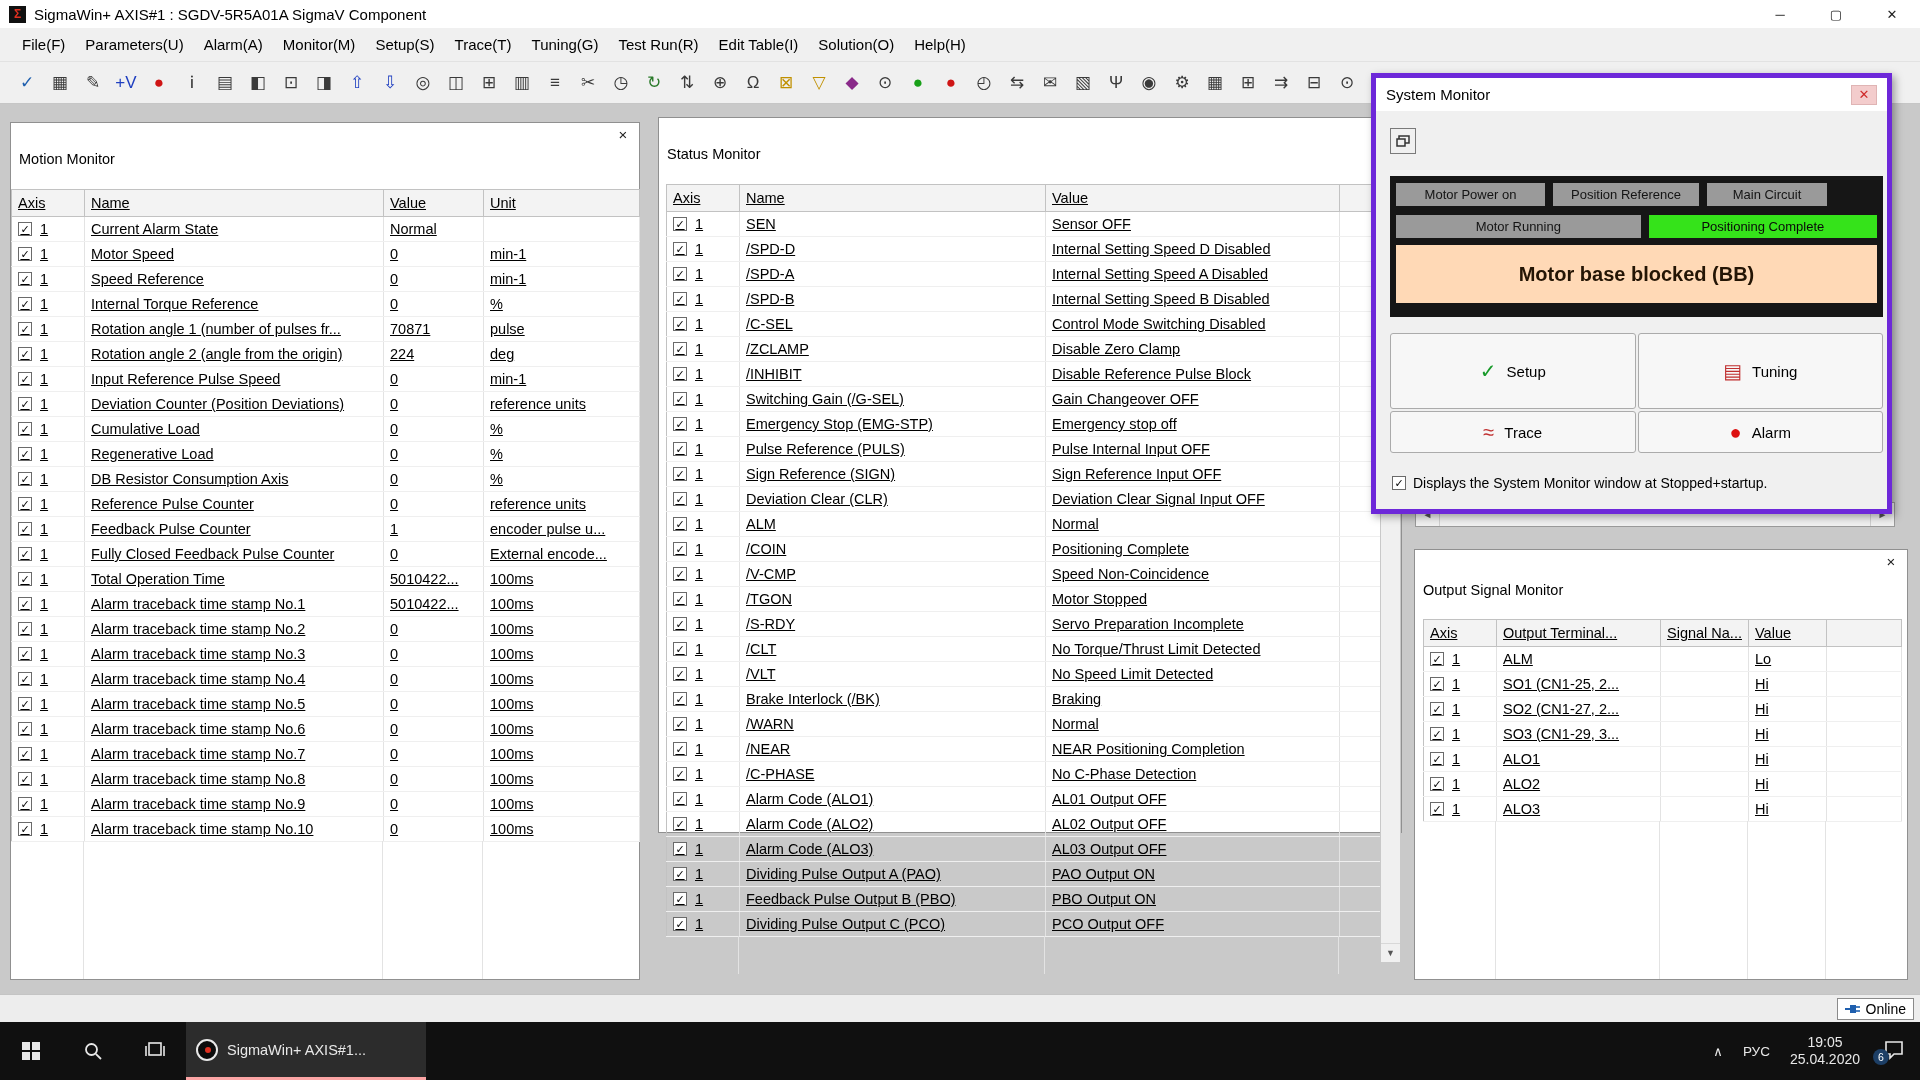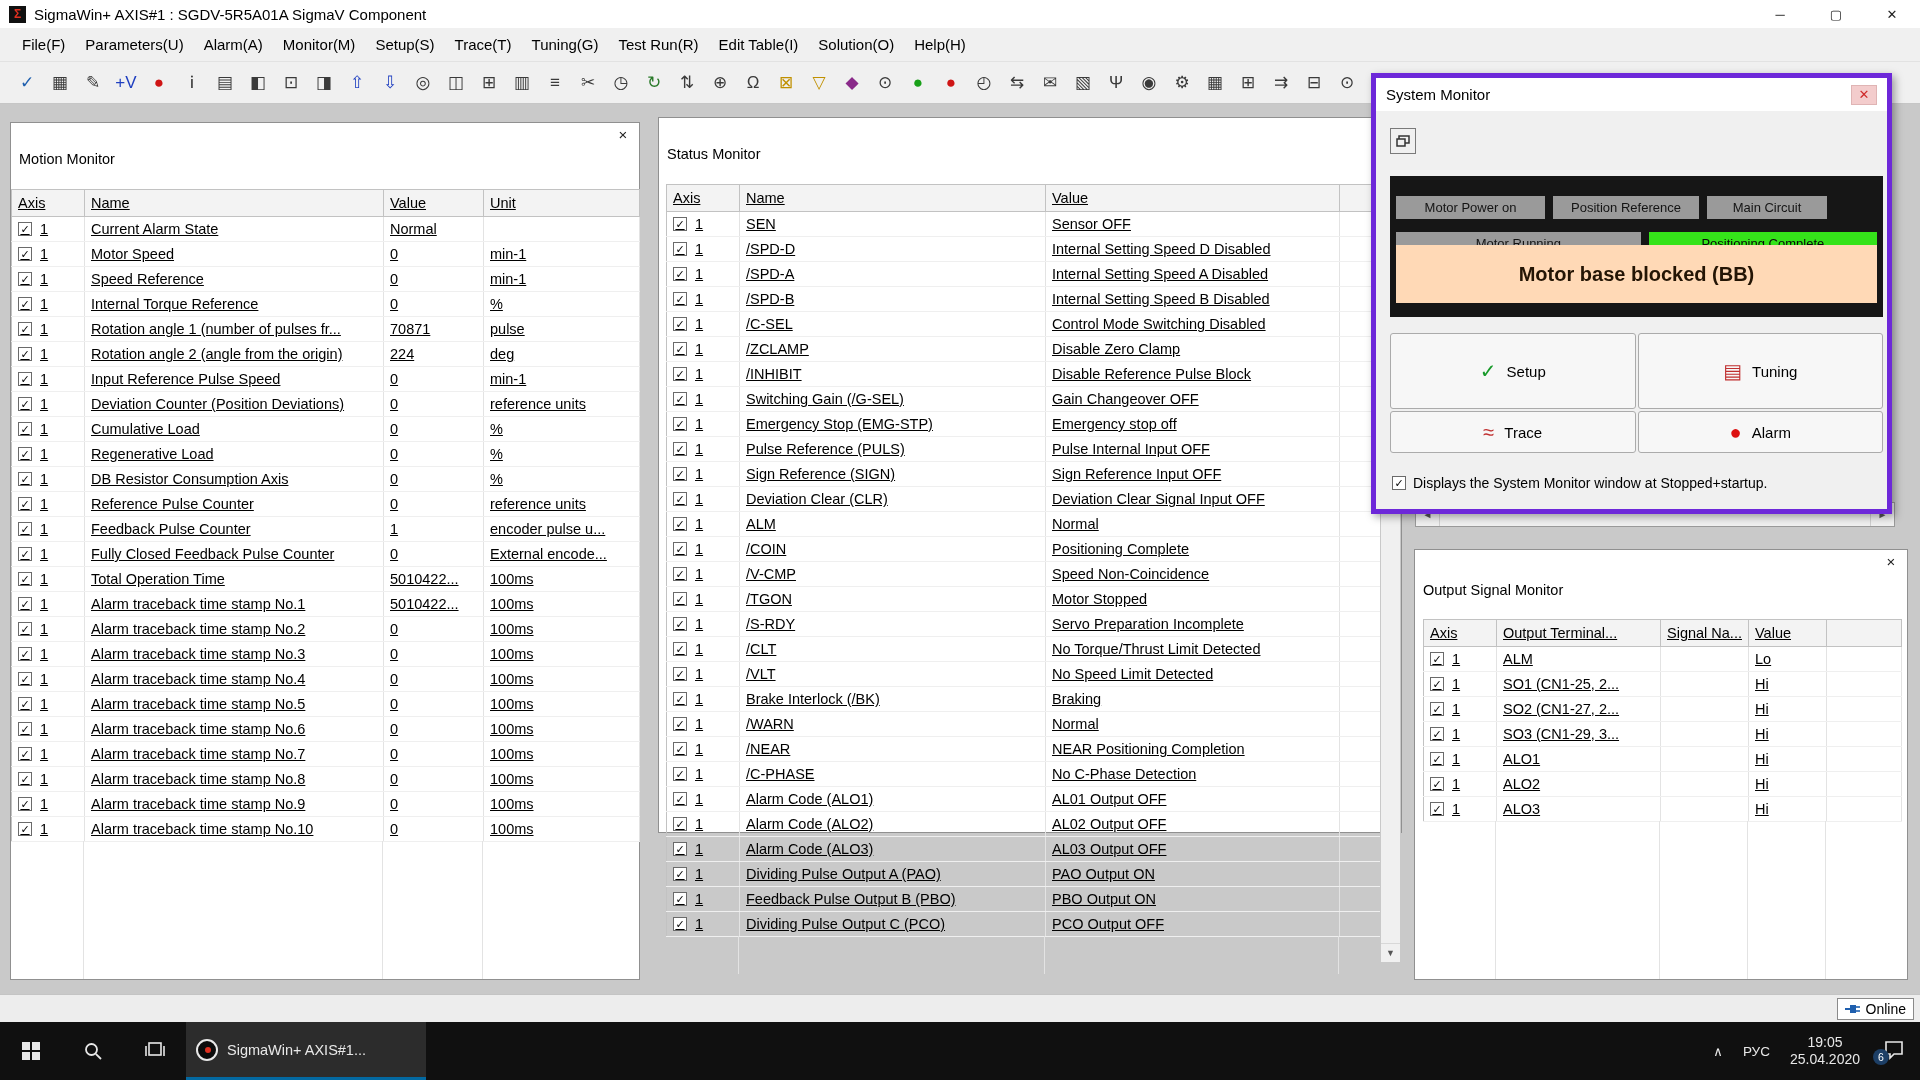--- a/index.html
+++ b/index.html
@@ -49,36 +49,36 @@
   .hs-arrow { width:24px; height:100%; display:flex; align-items:center; justify-content:center; font-size:10px; color:#555; border-right:1px solid #d0d0d0; }
   .hs-arrow.right { border-left:1px solid #d0d0d0; border-right:none; }
 
   
   .sysmon { position:absolute; left:1371px; top:73px; width:521px; height:441px; background:#f0f0f0; border:5px solid #6d28d9; box-shadow:3px 3px 8px rgba(0,0,0,.35); z-index:50; }
   .sysmon-titlebar { height:33px; background:#ffffff; display:flex; align-items:center; padding:0 10px; }
   .sysmon-title { font-size:15px; }
   .sysmon-close { margin-left:auto; width:26px; height:20px; background:#f3cccc; color:#cf2a2a; font-size:13px; display:flex; align-items:center; justify-content:center; border:1px solid #dfb4b4; }
   .sysmon-small-btn { position:absolute; left:14px; top:50px; width:26px; height:26px; background:#f0f0f0; border:1px solid #7a7a7a; display:flex; align-items:center; justify-content:center; }
   .sm-dark { position:absolute; left:14px; top:98px; width:493px; height:141px; background:#161616; padding:7px 6px; }
-  .sm-badges { display:flex; gap:8px; margin-bottom:9px;margin-top:13px; }
+  .sm-badges { display:flex; gap:8px; margin-bottom:9px; }
   .sm-badge { height:23px; display:flex; align-items:center; justify-content:center; font-size:13px; }
   .sm-message { position:absolute; left:6px; right:6px; top:69px; height:58px; background:#ffd9b6; display:flex; align-items:center; justify-content:center; font-size:20px; font-weight:bold; color:#241505; }
   .sm-buttons { position:absolute; left:14px; top:255px; width:493px; display:grid; grid-template-columns:1fr 1fr; grid-template-rows:76px 42px; gap:2px; }
   .sm-btn { background:#f7f7f7; border:1px solid #ababab; border-radius:3px; display:flex; align-items:center; justify-content:center; gap:10px; font-size:15px; }
   .sm-btn .sm-btn-glyph { font-size:20px; }
   .sm-checkline { position:absolute; left:16px; top:397px; display:flex; align-items:center; gap:7px; font-size:14px; }
 
   
   .statusbar { position:absolute; left:0; top:994px; width:1920px; height:28px; background:#ededed; border-top:1px solid #c4c4c4; }
   .online-box { position:absolute; right:6px; top:3px; height:22px; background:#ffffff; border:1px solid #8a8a8a; display:flex; align-items:center; gap:5px; padding:0 7px; font-size:14px; }
 
   
   .taskbar { position:absolute; left:0; top:1022px; width:1920px; height:58px; background:#101010; display:flex; align-items:stretch; color:#e8e8e8; }
   .tk-btn { width:62px; display:flex; align-items:center; justify-content:center; }
-  .tk-app { width:240px; display:flex; align-items:center; gap:9px; padding:0 10px; background:#2c2c2c; border-bottom:3px solid #0369a1; }
+  .tk-app { width:240px; display:flex; align-items:center; gap:9px; padding:0 10px; background:#2c2c2c; border-bottom:3px solid #fca5a5; }
   .tk-app-icon { width:22px; height:22px; border-radius:50%; background:#0c0c0c; border:2px solid #e8e8e8; position:relative; flex:0 0 22px; }
   .tk-app-icon::after { content:""; position:absolute; width:6px; height:6px; background:#e03020; border-radius:50%; left:7px; top:6px; }
   .tk-app-label { font-size:14.5px; white-space:nowrap; overflow:hidden; text-overflow:ellipsis; }
   .tk-right { margin-left:auto; display:flex; align-items:center; gap:20px; padding-right:16px; }
   .tk-chevron { font-size:13px; }
   .tk-lang { font-size:13.5px; }
   .tk-clock { font-size:14px; line-height:17px; text-align:center; }
   .tk-notif { position:relative; width:24px; height:22px; }
   .tk-notif svg { position:absolute; right:0; top:0; }
   .tk-badge { position:absolute; left:-7px; bottom:-3px; width:16px; height:16px; border-radius:50%; background:#1d3f66; color:#fff; font-size:10.5px; display:flex; align-items:center; justify-content:center; }

